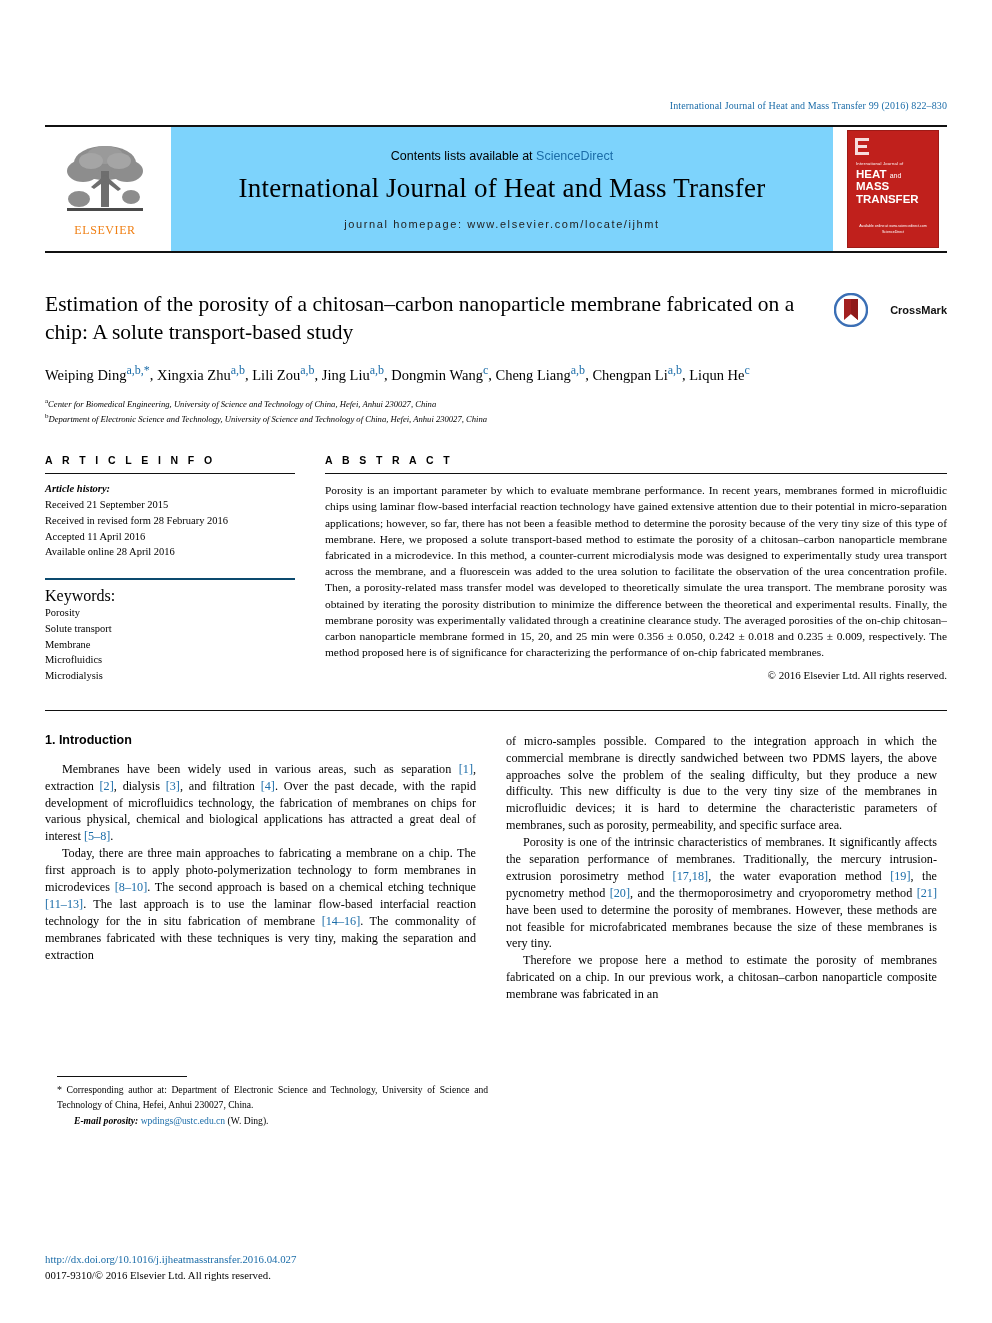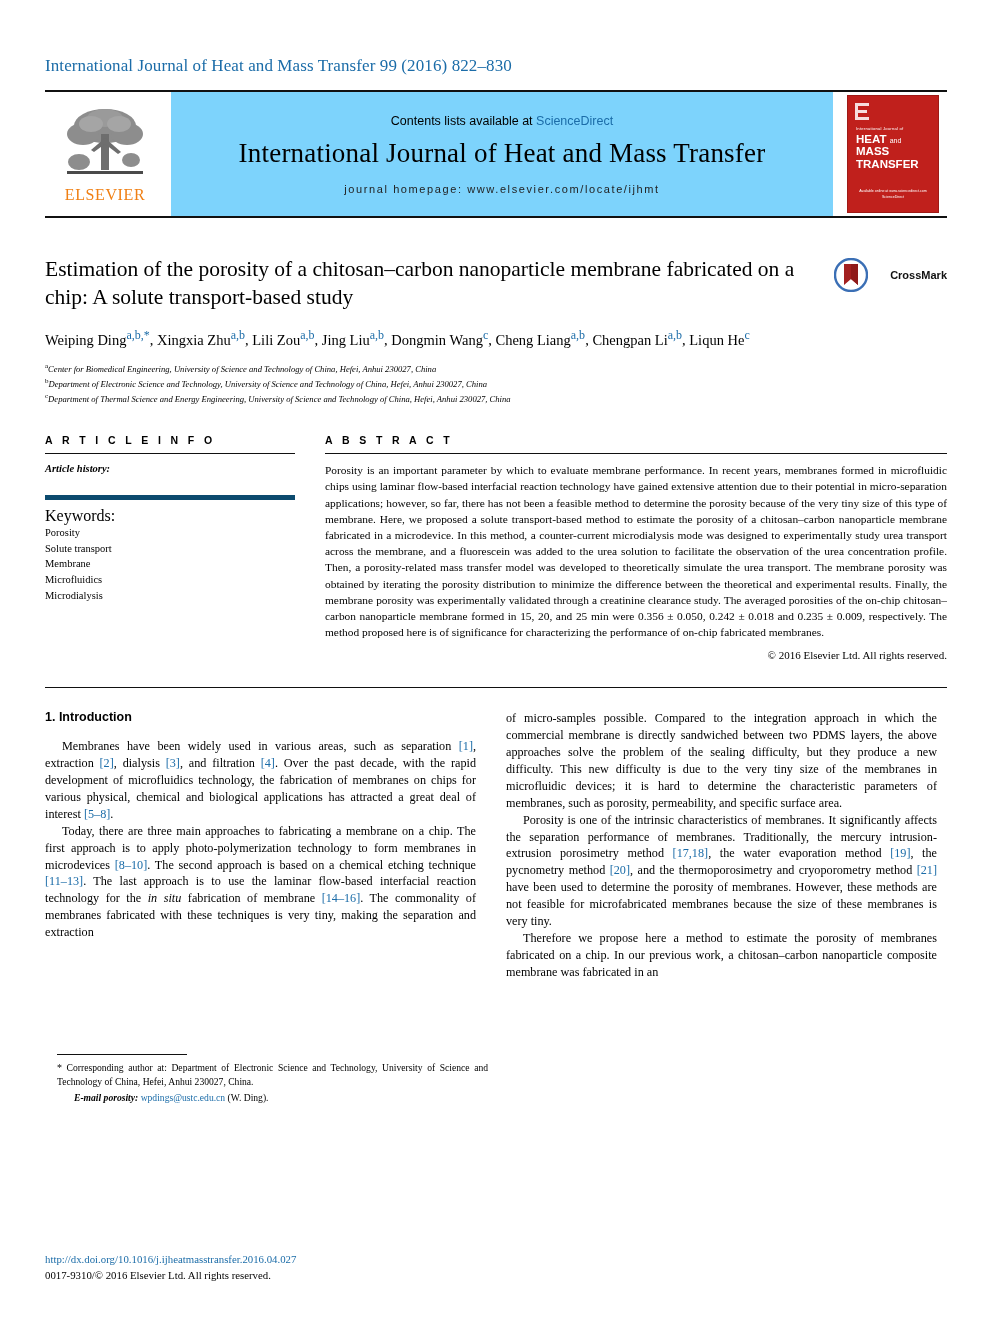--- a/index.html
+++ b/index.html
@@ -11,25 +11,25 @@
     font-family: "Liberation Serif", "DejaVu Serif", serif;
     color: #000000;
     position: relative;
     overflow: hidden;
   }
 
   .page { position: relative; width: 992px; height: 1323px; padding: 0 45px; }
 
   
   .running-head {
-    text-align: left;
+    text-align: right;
     color: #1b6ca8;
-    font-size: 17px;
+    font-size: 10px;
     letter-spacing: .1px;
-    padding-top: 56px;
+    padding-top: 100px;
     font-family: "Liberation Serif", serif;
   }
 
   
   .masthead {
     margin-top: 14px;
     border-top: 2.5px solid #111;
     border-bottom: 2.5px solid #111;
     height: 128px;
     display: flex;
@@ -40,21 +40,21 @@
     flex: 0 0 120px;
     display: flex;
     flex-direction: column;
     align-items: center;
     justify-content: center;
     padding: 4px 0 6px 0;
   }
   .elsevier-tree { width: 88px; height: 82px; display:block; }
   .elsevier-word {
     color: #f07f13;
-    font-size: 16px;
+    font-size: 12px;
     letter-spacing: .6px;
     font-family: "Liberation Serif", serif;
     line-height: 1;
     margin-top: 1px;
   }
   .banner {
     flex: 1 1 auto;
     background: #7dd3fc;
     margin: 0 6px;
     display: flex;
@@ -148,21 +148,21 @@
   .col-info { width: 250px; flex: 0 0 250px; }
   .col-abs { flex: 1 1 auto; }
   .sec-head {
     font-family: "Liberation Sans", sans-serif;
     font-size: 10.5px;
     font-weight: bold;
     letter-spacing: 3.4px;
     margin-bottom: 7px;
   }
   .rule-top { border-top: 1.6px solid #111; }
-  .rule-thin { border-top: 5px solid #0c4a6e; }
+  .rule-thin { border-top: 2px solid #0c4a6e; }
   .info-body { font-size: 10.5px; line-height: 1.5; padding-top: 7px; }
   .info-body .lbl { font-style: italic; font-weight: bold; }
   .kw-block { margin-top: 18px; padding-top: 7px; }
   .abs-body {
     font-size: 11.4px;
     line-height: 1.42;
     text-align: justify;
     padding-top: 8px;
   }
   .copyright { text-align: right; margin-top: 9px; font-size: 11px; }
@@ -183,21 +183,21 @@
   }
   p.body-p {
     font-size: 12.2px;
     line-height: 1.385;
     text-align: justify;
     margin: 0;
     text-indent: 17px;
   }
   p.body-p + p.body-p { margin-top: 0; }
   .cite { color: #1b6ca8; }
-  .it { font-style: italic; }
+  .it { }
 
   
   .footnote-wrap { position: absolute; left: 12px; bottom: 0; width: 431px; }
   .fn-rule { border-top: 1px solid #111; width: 130px; margin-bottom: 6px; }
   .fn { font-size: 9.6px; line-height: 1.45; text-align: justify; }
   .fn .star { font-size: 10px; }
   .fn .email-lbl { font-style: italic; font-weight: bold; }
   .link { color: #1b6ca8; }
 
   .doi-block { position: absolute; left: 45px; bottom: 40px; width: 440px; }
@@ -270,31 +270,36 @@
         <path d="M10 6 H24 V27 L17 21 L10 27 Z" fill="#a32020"></path>
         <path d="M17 6 H24 V27 L17 21 Z" fill="#8f1a1a"></path>
       </svg>
       <span class="cm-label">CrossMark</span>
     </div>
 
     <div class="authors"><span>Weiping Ding<sup>a,b,*</sup></span>, <span>Xingxia Zhu<sup>a,b</sup></span>, <span>Lili Zou<sup>a,b</sup></span>, <span>Jing Liu<sup>a,b</sup></span>, <span>Dongmin Wang<sup>c</sup></span>, <span>Cheng Liang<sup>a,b</sup></span>, <span>Chengpan Li<sup>a,b</sup></span>, <span>Liqun He<sup>c</sup></span></div>
     <div class="affils">
         <div><sup>a</sup>Center for Biomedical Engineering, University of Science and Technology of China, Hefei, Anhui 230027, China</div>
         <div><sup>b</sup>Department of Electronic Science and Technology, University of Science and Technology of China, Hefei, Anhui 230027, China</div>
-        <div><sup>c</sup>Department of Thermal Science and Energy Engineering, University of Science and Technology of China, Hefei, Anhui 230027, China</div>
       </div>
   </div>
 
   <div class="info-abs">
 
     <div class="col-info">
       <div class="sec-head">A R T I C L E   I N F O</div>
       <div class="rule-top"></div>
       <div class="info-body">
         <div class="lbl">Article history:</div>
+        <div>
+            <div>Received 21 September 2015</div>
+            <div>Received in revised form 28 February 2016</div>
+            <div>Accepted 11 April 2016</div>
+            <div>Available online 28 April 2016</div>
+          </div>
       </div>
       <div class="kw-block rule-thin">
         <div class="lbl">Keywords:</div>
         <div class="info-body" style="padding-top:0">
             <div>Porosity</div>
             <div>Solute transport</div>
             <div>Membrane</div>
             <div>Microfluidics</div>
             <div>Microdialysis</div>
           </div>

